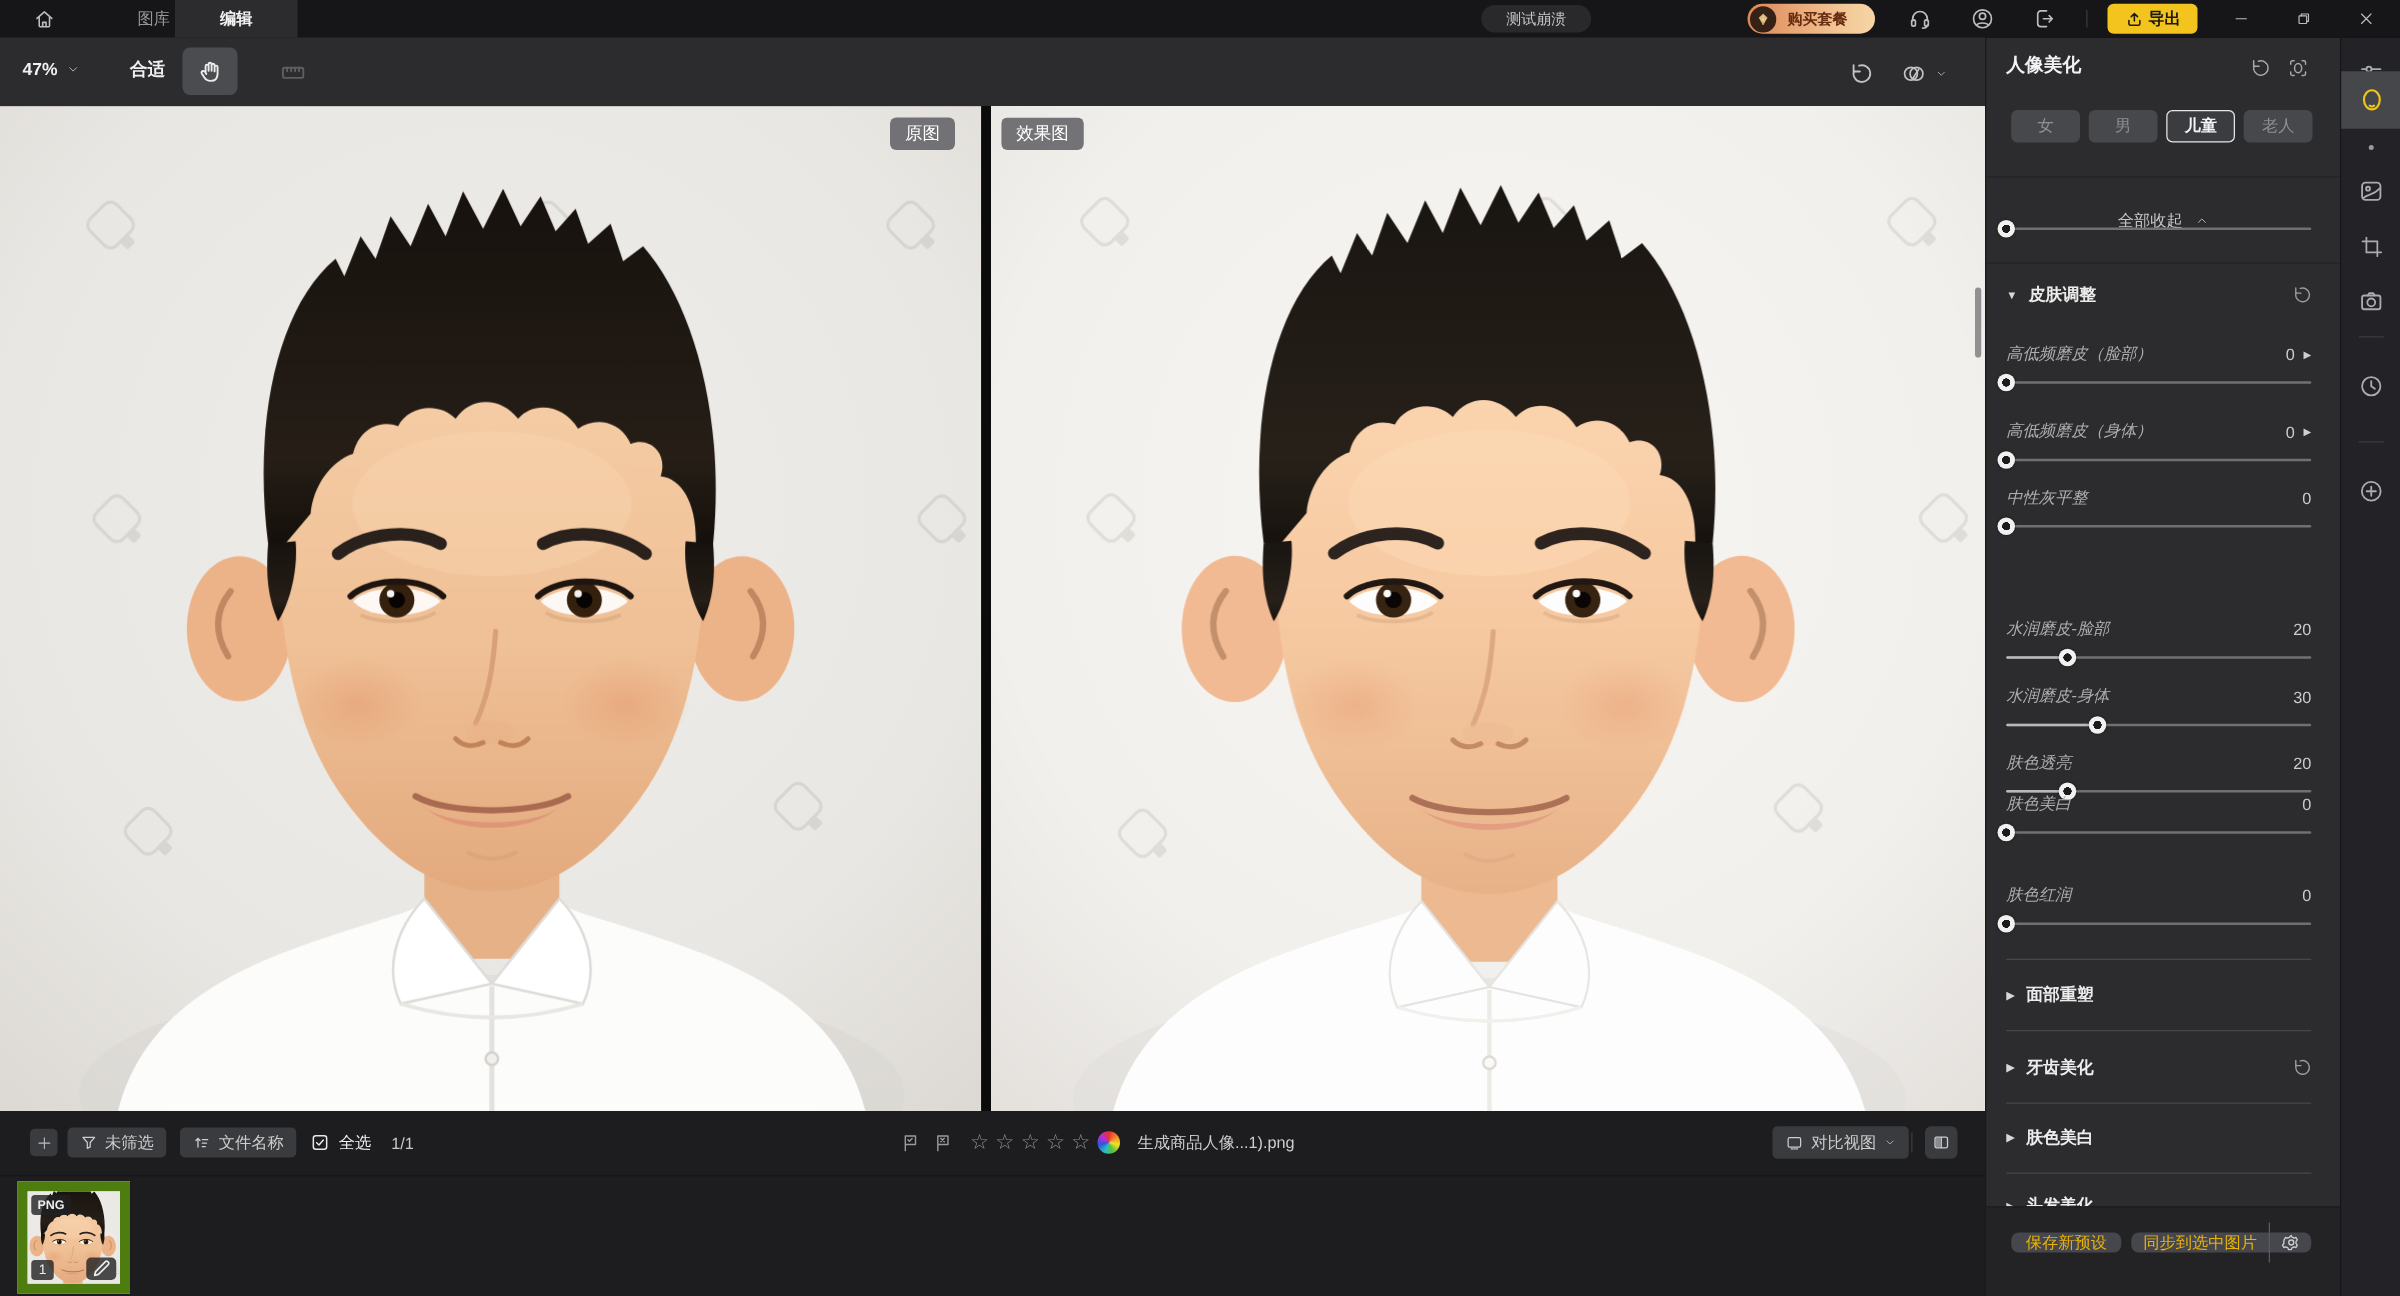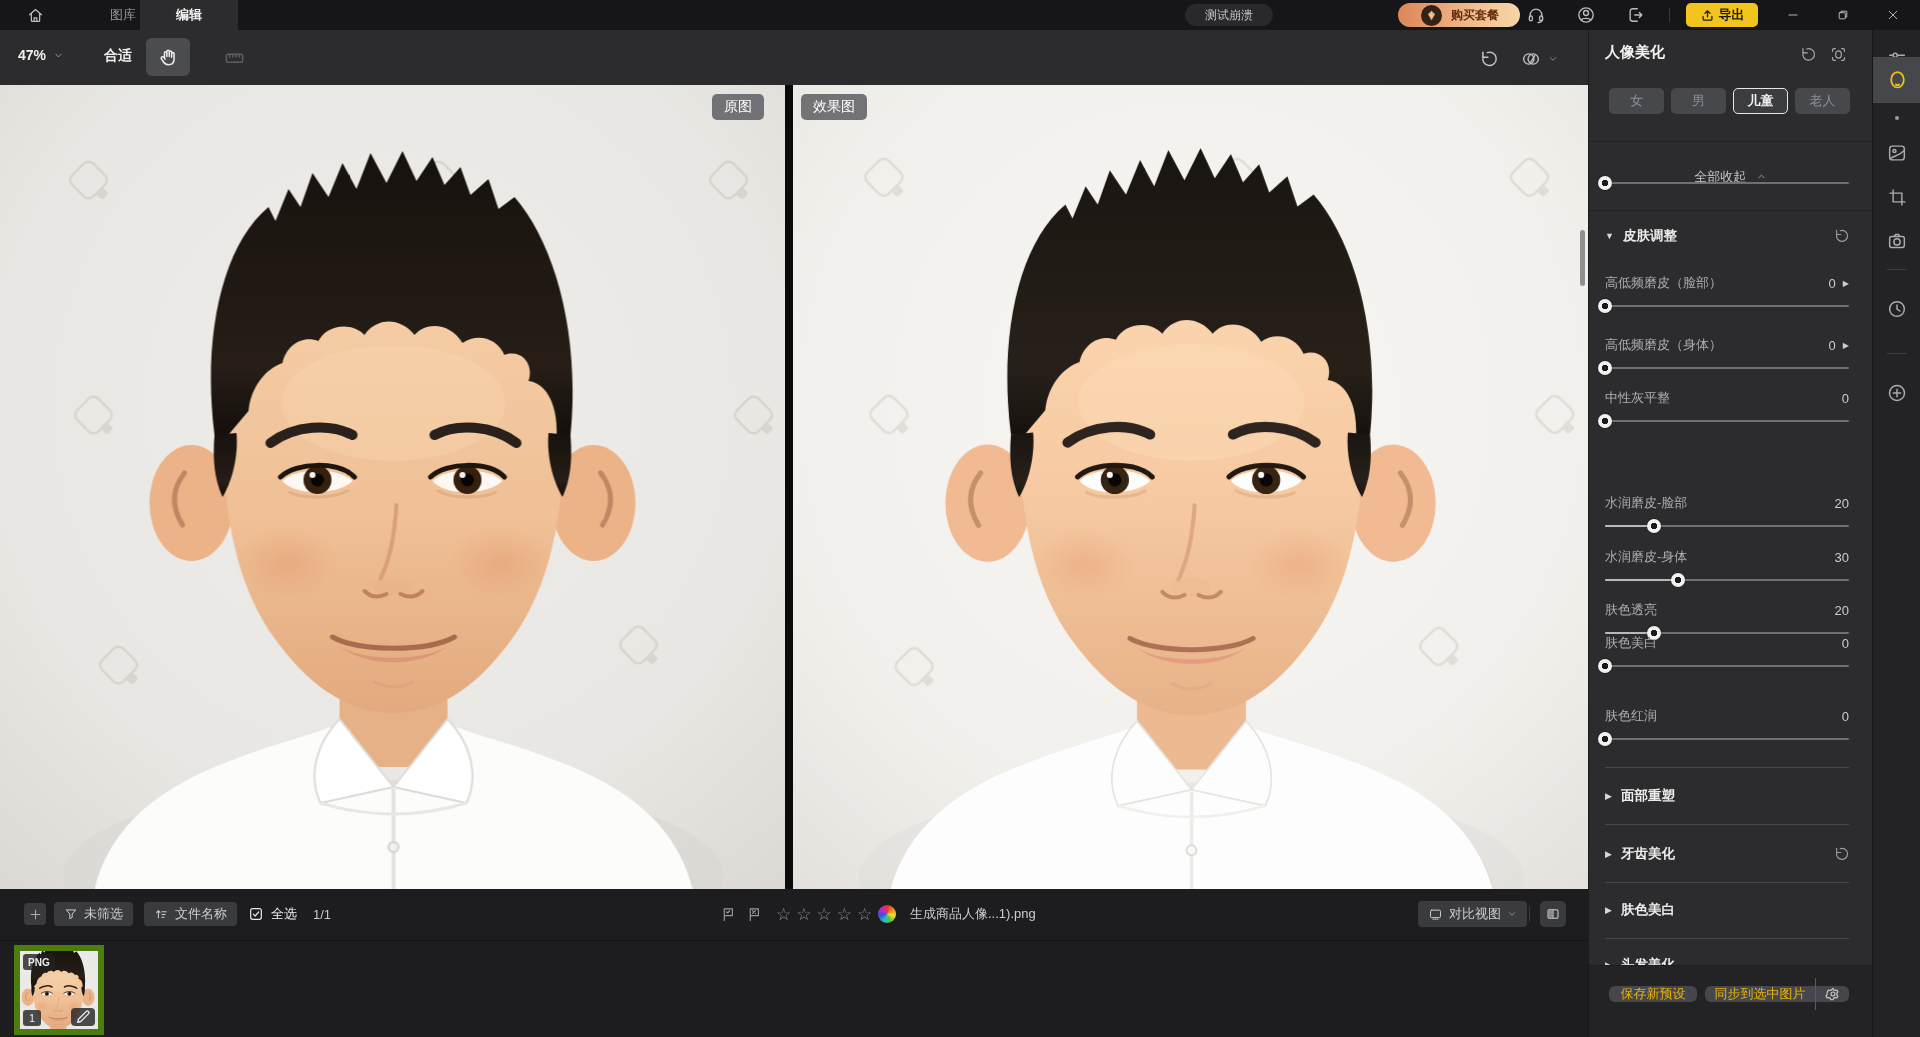--- a/index.html
+++ b/index.html
@@ -10,23 +10,23 @@
 
   
   .titlebar{position:absolute;left:0;top:0;width:1920px;height:30px;background:#161618;}
   .home-btn{position:absolute;left:18px;top:3px;width:34px;height:24px;display:flex;align-items:center;justify-content:center;border-radius:4px;}
   .tb-tab{position:absolute;top:0;height:30px;line-height:30px;text-align:center;color:#97979a;cursor:default;}
   .tb-tab.gallery{left:72px;width:64px;text-align:right;}
   .tb-tab.edit{left:140px;width:98px;background:#2c2c2e;color:#f2f2f2;font-weight:700;}
   .pill{position:absolute;top:4px;height:22px;border-radius:11px;background:#29292b;display:flex;align-items:center;justify-content:center;font-size:12px;color:#c9c9c9;gap:5px;}
   .pill.test{left:1185px;width:88px;}
   .pill.profile{left:1283px;width:106px;color:#ec4899;margin-top:36px;}
-  .pill.buy{left:1398px;width:122px;height:24px;top:3px;border-radius:13px;
+  .pill.buy{left:1398px;width:102px;height:24px;top:3px;border-radius:13px;
             background:linear-gradient(90deg,#dd8657 0%,#f3c493 70%,#f7d5a6 100%);
-            color:#662c10;font-weight:700;justify-content:center;padding-left:2px;box-sizing:border-box;font-family:Liberation Serif, serif;}
+            color:#662c10;font-weight:700;justify-content:flex-start;padding-left:2px;box-sizing:border-box;font-family:Liberation Serif, serif;}
   .buy-diamond{width:21px;height:21px;border-radius:50%;background:#352115;display:flex;align-items:center;justify-content:center;margin-right:4px;flex:0 0 auto;}
   .tb-icon{position:absolute;top:3px;width:26px;height:24px;display:flex;align-items:center;justify-content:center;}
   .tb-sep{position:absolute;left:1669px;top:8px;width:1px;height:14px;background:#3a3a3c;}
   .export-btn{position:absolute;left:1686px;top:3px;width:72px;height:24px;border-radius:5px;background:#f2c41d;
               color:#1c1a10;font-weight:700;font-size:13px;display:flex;align-items:center;justify-content:center;gap:4px;}
   .win-btn{position:absolute;top:0;width:34px;height:30px;display:flex;align-items:center;justify-content:center;color:#cfcfcf;}
 
   
   .toolbar{position:absolute;left:0;top:30px;width:1588px;height:55px;background:#2c2c2e;}
   .zoom-ctl{position:absolute;left:18px;top:17px;display:flex;align-items:center;gap:7px;color:#f0f0f0;font-weight:700;font-size:14px;}
@@ -59,21 +59,21 @@
   .ptab.active{background:#3b3c40;border:1px solid #e6e6e8;color:#f3f3f3;font-weight:700;line-height:24px;}
   .div-full{position:absolute;left:0;width:283px;height:1px;background:#222224;}
   .div-inset{position:absolute;left:16px;width:244px;height:1px;background:#47474a;}
   .collapse-all{position:absolute;left:0;top:138px;width:283px;text-align:center;color:#c6c6c8;font-size:13px;}
   .sec-head{position:absolute;left:16px;width:244px;height:20px;display:flex;align-items:center;gap:9px;}
   .tri{font-size:9px;color:#d8d8d8;}
   .sec-title{font-size:13.5px;font-weight:700;color:#ececec;}
   .sec-reset{margin-left:auto;}
   .srow{position:absolute;left:16px;width:244px;height:44px;}
   .srow-head{display:flex;align-items:center;height:18px;}
-  .slabel{color:#aeaeb0;font-size:13px;}
+  .slabel{color:#aeaeb0;font-size:13px;font-style:italic;}
   .svalue{margin-left:auto;color:#cccccd;font-size:13px;}
   .sexpand{color:#cfcfcf;font-size:8px;margin-left:7px;}
   .strack{position:absolute;left:0;top:25px;width:244px;height:14px;}
   .sline{position:absolute;left:0;top:6px;width:100%;height:2px;background:#707072;border-radius:1px;}
   .sfill{position:absolute;left:0;top:6px;height:2px;background:#b9b9ba;border-radius:1px;}
   .sknob{position:absolute;top:0;width:14px;height:14px;border-radius:50%;
          background:radial-gradient(circle at 50% 50%, #1b1b1b 0 3.2px, #f1f1f1 3.4px);box-shadow:0 0 2px rgba(0,0,0,.6);}
   .csec-row{position:absolute;left:16px;width:244px;height:40px;display:flex;align-items:center;gap:9px;}
   .panel-footer{position:absolute;left:0;top:935px;width:283px;height:72px;background:#232326;border-top:1px solid #1d1d1f;}
   .pf-btn{position:absolute;top:20px;height:16px;background:#46474c;border-radius:6px;color:#eab308;font-size:13px;
@@ -98,21 +98,21 @@
   .plus-btn{left:24px;width:22px;height:22px;top:14px;background:#3a3b3e;border-radius:4px;justify-content:center;color:#d8d8d8;font-size:16px;}
   .stars{gap:5px;color:#8f8f91;font-size:17px;font-family:"DejaVu Sans",sans-serif;}
   .colorwheel{width:18px;height:18px;border-radius:50%;
      background:conic-gradient(#e8312f,#f1842c,#f4e228,#57c437,#2bb8c9,#2f55d8,#b32fd8,#e8312f);}
   .filename{color:#cdcdce;}
   .bb-sep{position:absolute;left:1529px;top:17px;width:1px;height:16px;background:#3c3c3e;}
   .split-btn{left:1540px;width:26px;height:26px;top:12px;background:#3a3b3e;border-radius:5px;justify-content:center;}
 
   
   .thumbstrip{position:absolute;left:0;top:940px;width:1588px;height:97px;background:#1d1d1f;border-top:1px solid #161618;box-sizing:border-box;}
-  .thumb{position:absolute;left:14px;top:4px;width:90px;height:90px;border:6px solid #4d7c0f;box-sizing:border-box;background:#e8e6e2;overflow:hidden;}
+  .thumb{position:absolute;left:14px;top:4px;width:90px;height:90px;border:8px solid #4d7c0f;box-sizing:border-box;background:#e8e6e2;overflow:hidden;}
   .thumb svg{width:100%;height:100%;}
   .t-badge{position:absolute;background:rgba(32,32,34,.8);border-radius:3px;color:#ececec;display:flex;align-items:center;justify-content:center;}
   .t-png{left:3px;top:3px;height:16px;padding:0 5px;font-size:10px;font-weight:700;}
   .t-idx{left:3px;bottom:3px;width:18px;height:16px;font-size:11px;}
   .t-edit{right:3px;bottom:3px;width:24px;height:18px;border-radius:4px;}
 
   .chev{stroke:#bdbdbf;stroke-width:1.6;fill:none;stroke-linecap:round;stroke-linejoin:round;}
 </style>
 </head>
 <body>

